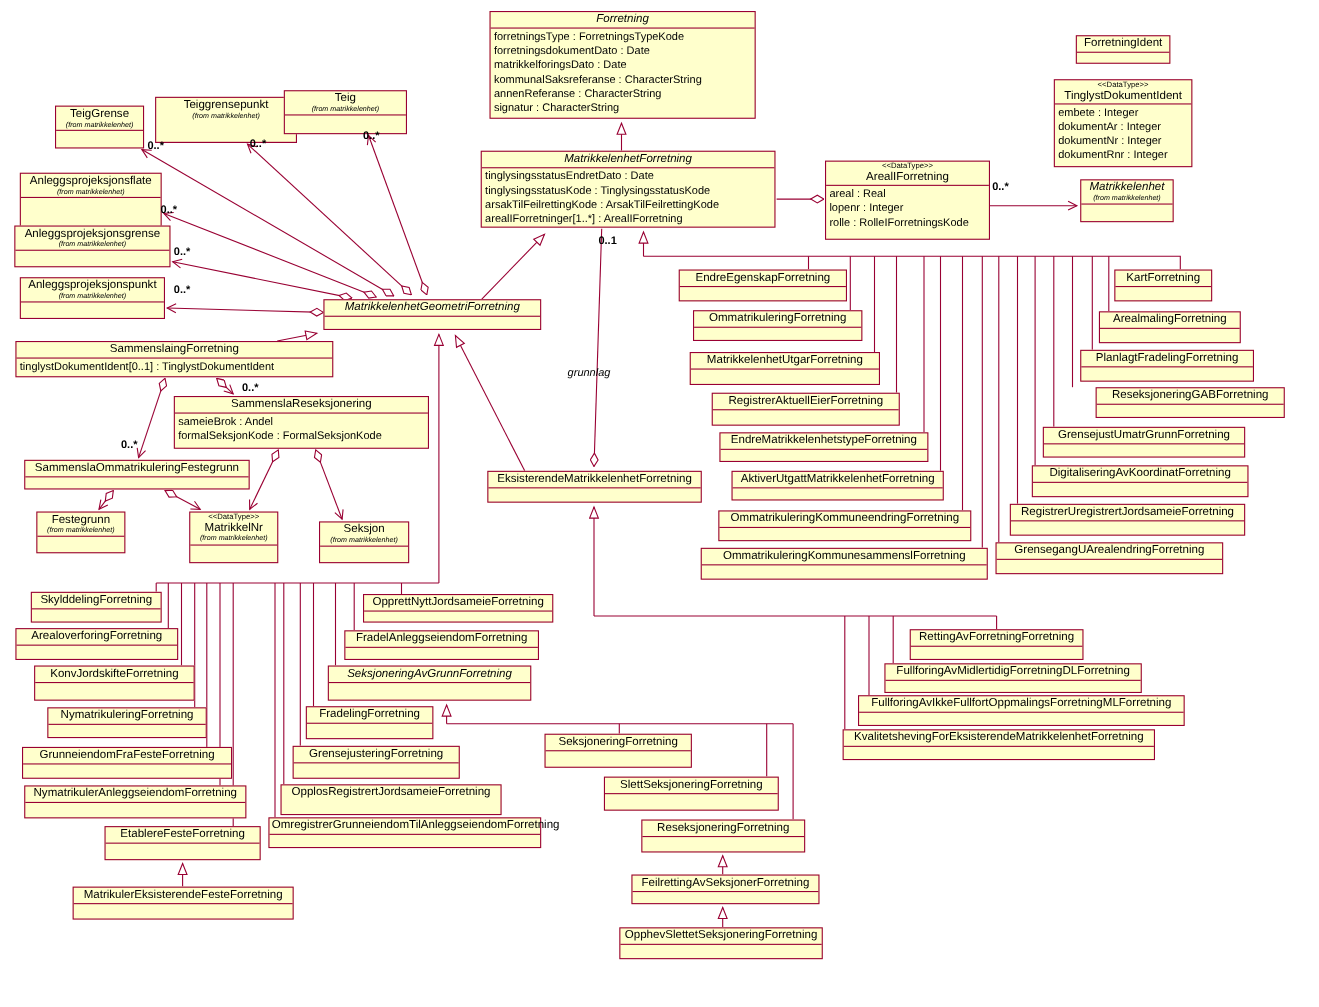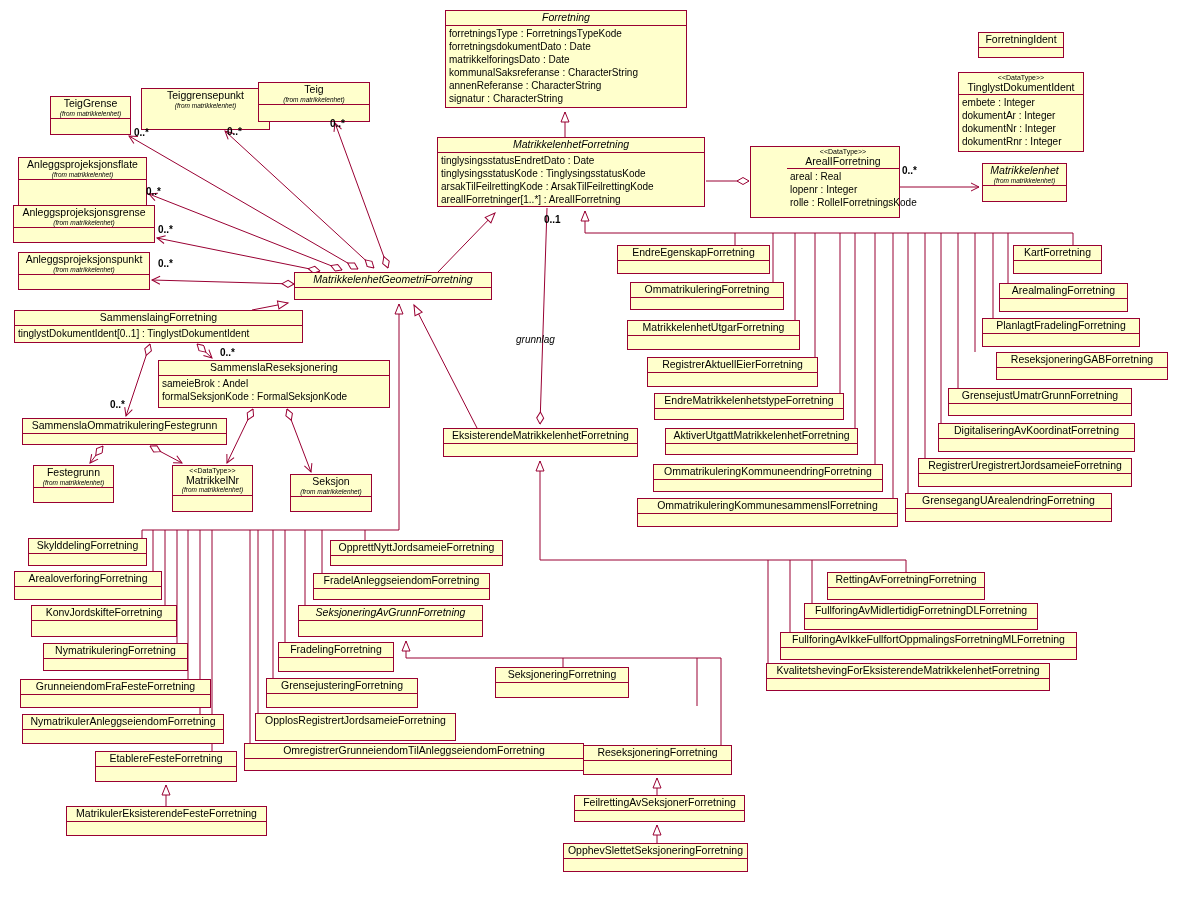--- a/index.html
+++ b/index.html
@@ -139,21 +139,21 @@
       <div class="uml-title">
         <div class="uml-name it">MatrikkelenhetForretning</div>
       </div>
       <div class="uml-attrs">
         <div>tinglysingsstatusEndretDato : Date</div>
         <div>tinglysingsstatusKode : TinglysingsstatusKode</div>
         <div>arsakTilFeilrettingKode : ArsakTilFeilrettingKode</div>
         <div>arealIForretninger[1..*] : ArealIForretning</div>
       </div>
     </div>
-    <div class="uml-class" style="left: 750px; top: 146px; width: 150px; height: 72px; padding-left: 36px;">
+    <div class="uml-class" style="left: 750px; top: 146px; width: 150px; height: 72px;">
       <div class="uml-title">
         <div class="uml-stereo">&lt;&lt;DataType&gt;&gt;</div>
         <div class="uml-name">ArealIForretning</div>
       </div>
       <div class="uml-attrs">
         <div>areal : Real</div>
         <div>lopenr : Integer</div>
         <div>rolle : RolleIForretningsKode</div>
       </div>
     </div>
@@ -340,29 +340,35 @@
         <div class="uml-name">GrensejusteringForretning</div>
       </div>
       <div class="uml-attrs empty"></div>
     </div>
     <div class="uml-class" style="left: 255px; top: 713px; width: 201px; height: 28px; gap: 24px;">
       <div class="uml-title">
         <div class="uml-name">OpplosRegistrertJordsameieForretning</div>
       </div>
       <div class="uml-attrs empty"></div>
     </div>
-    <div class="uml-class" style="left: 244px; top: 743px; width: 340px; height: 28px;">
+    <div class="uml-class" style="left: 244px; top: 743px; width: 248px; height: 28px;">
       <div class="uml-title">
         <div class="uml-name">OmregistrerGrunneiendomTilAnleggseiendomForretning</div>
       </div>
       <div class="uml-attrs empty"></div>
     </div>
     <div class="uml-class" style="left: 495px; top: 667px; width: 134px; height: 31px;">
       <div class="uml-title">
         <div class="uml-name">SeksjoneringForretning</div>
+      </div>
+      <div class="uml-attrs empty"></div>
+    </div>
+    <div class="uml-class" style="left: 549px; top: 706px; width: 159px; height: 31px;">
+      <div class="uml-title">
+        <div class="uml-name">SlettSeksjoneringForretning</div>
       </div>
       <div class="uml-attrs empty"></div>
     </div>
     <div class="uml-class" style="left: 583px; top: 745px; width: 149px; height: 30px;">
       <div class="uml-title">
         <div class="uml-name">ReseksjoneringForretning</div>
       </div>
       <div class="uml-attrs empty"></div>
     </div>
     <div class="uml-class" style="left: 574px; top: 795px; width: 171px; height: 27px;">

